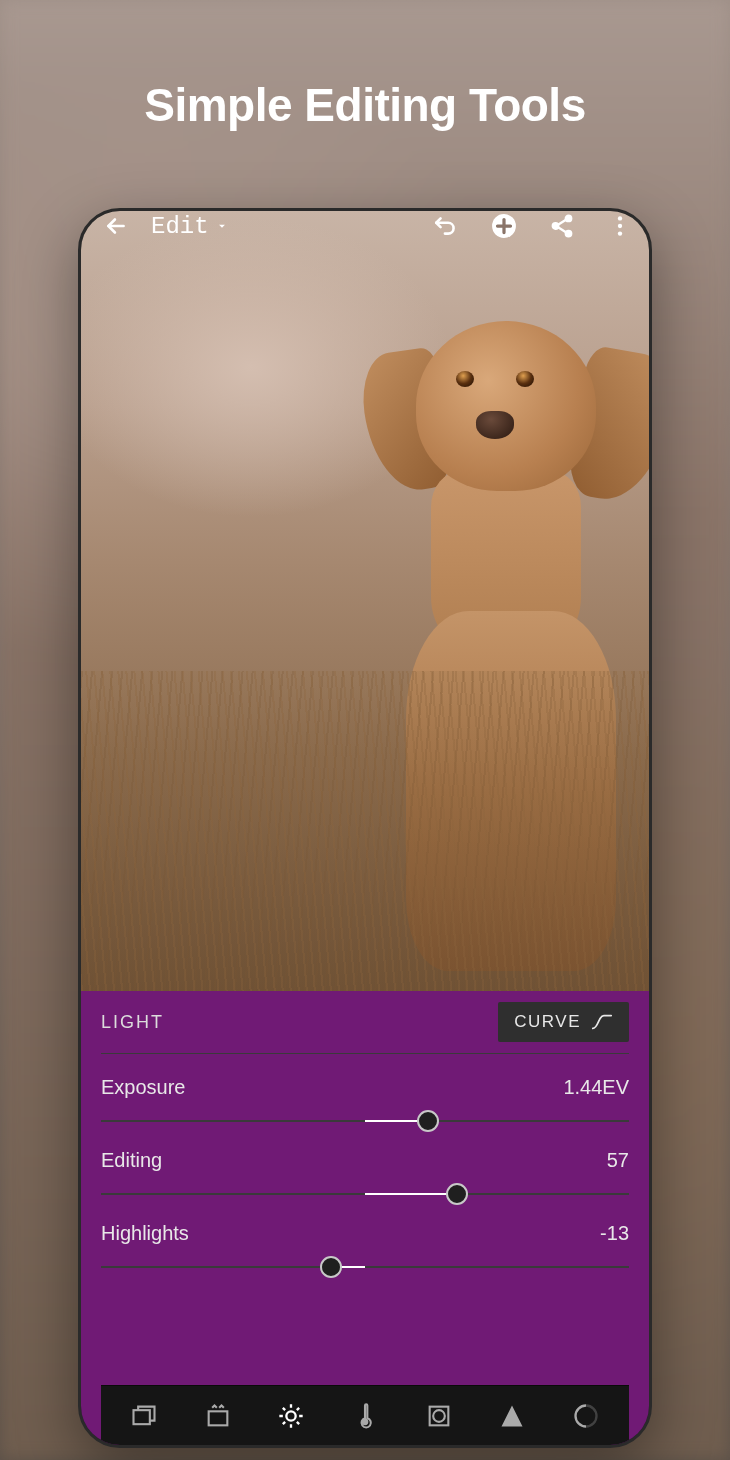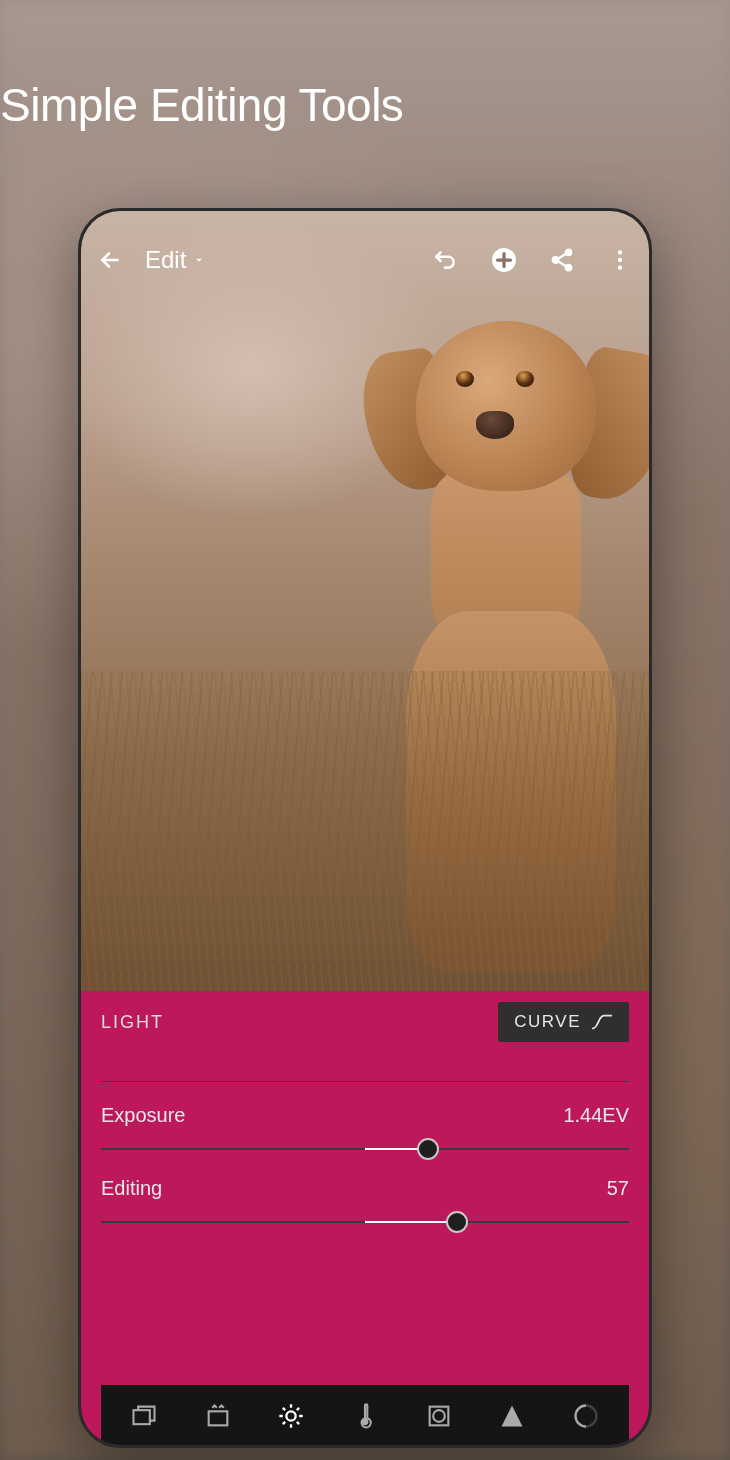--- a/index.html
+++ b/index.html
@@ -17,48 +17,50 @@
   background:
     radial-gradient(ellipse 400px 300px at 20% 25%, rgba(190,170,160,0.5), transparent),
     radial-gradient(ellipse 300px 400px at 80% 70%, rgba(140,110,80,0.4), transparent),
     linear-gradient(180deg, #a89890 0%, #8a7468 35%, #6f5d4e 100%);
   filter: blur(8px);
 }
 .headline {
   position: absolute;
   top: 78px;
   left: 0; right: 0;
+  text-align: center;
   color: #fff;
   font-size: 46px;
-  font-weight: 400;
+  font-weight: 700;
   letter-spacing: -0.5px;
 }
 .phone {
   position: absolute;
   top: 208px;
   left: 50%;
   transform: translateX(-50%);
   width: 574px;
   height: 1240px;
   border-radius: 42px;
   border: 3px solid #2a2a2a;
   overflow: hidden;
   background: #1e1e1e;
   box-shadow: 0 20px 60px rgba(0,0,0,0.4);
   display: flex;
   flex-direction: column;
 }
 .topbar {
   position: absolute;
-  top: 0; left: 0; right: 0;
+  top: 0; left: 6px; right: 0;
   height: 64px;
   display: flex;
-  align-items: flex-end;
+  align-items: flex-start;
   padding: 0 14px;
   z-index: 10;
+  font-family: Liberation Mono, monospace;
 }
 .topbar .left { display: flex; align-items: center; gap: 20px; }
 .topbar .right { margin-left: auto; display: flex; align-items: center; gap: 28px; }
 .icon-btn { width: 30px; height: 30px; display: flex; align-items: center; justify-content: center; color: #fff; cursor: pointer; }
 .icon-btn svg { width: 26px; height: 26px; display: block; }
 .edit-dropdown { display: flex; align-items: center; gap: 6px; color: #fff; font-size: 24px; font-weight: 500; cursor: pointer; }
 .edit-dropdown svg.caret { width: 14px; height: 14px; }
 
 .photo-area {
   height: 780px;
@@ -125,21 +127,21 @@
 .grass {
   position: absolute; left: 0; right: 0; bottom: 0; height: 320px;
   background:
     repeating-linear-gradient(85deg, rgba(140,100,60,0.3) 0 2px, transparent 2px 8px),
     repeating-linear-gradient(95deg, rgba(120,85,50,0.25) 0 2px, transparent 2px 10px),
     linear-gradient(180deg, rgba(150,115,75,0.2), rgba(100,70,40,0.5));
 }
 
 .panel {
   flex: 1;
-  background: #be185d;
+  background: #701a75;
   color: #e8e8e8;
   position: relative;
   padding: 0 20px;
   display: flex;
   flex-direction: column;
 }
 .panel-header {
   height: 62px;
   display: flex;
   align-items: center;
@@ -161,21 +163,20 @@
   letter-spacing: 1.5px;
   color: #e8e8e8;
   cursor: pointer;
 }
 .curve-btn svg { width: 22px; height: 20px; }
 
 .sliders-outer {
   flex: 1;
   overflow: hidden;
   border-top: 1px solid #3a3a3a;
-  margin-top: 28px;
 }
 .sliders { padding-top: 12px; }
 .slider-row { padding: 10px 0 6px; }
 .slider-labels {
   display: flex;
   justify-content: space-between;
   font-size: 20px;
   color: #e8e8e8;
   margin-bottom: 10px;
 }
@@ -323,20 +324,31 @@
             <div class="slider-labels">
               <span>Editing</span>
               <span>57</span>
             </div>
             <div class="slider-track">
               <div class="track-bg"></div>
               <div class="track-fill" style="left: 50%; width: 17.5%;"></div>
               <div class="thumb" style="left: 67.5%;"></div>
             </div>
           </div>
+          <div class="slider-row">
+            <div class="slider-labels">
+              <span>Highlights</span>
+              <span>-13</span>
+            </div>
+            <div class="slider-track">
+              <div class="track-bg"></div>
+              <div class="track-fill" style="left: 43.5%; width: 6.5%;"></div>
+              <div class="thumb" style="left: 43.5%;"></div>
+            </div>
+          </div>
         </div>
     </div>
     <div class="bottom-tools" id="bottom-tools">
         <div class="tool-btn">
           <svg viewBox="0 0 24 24" fill="none" stroke="currentColor" stroke-width="1.8">
             <rect x="3" y="7" width="14" height="12"></rect>
             <path d="M7 7V4h14v12h-4"></path>
           </svg>
         </div>
         <div class="tool-btn">

